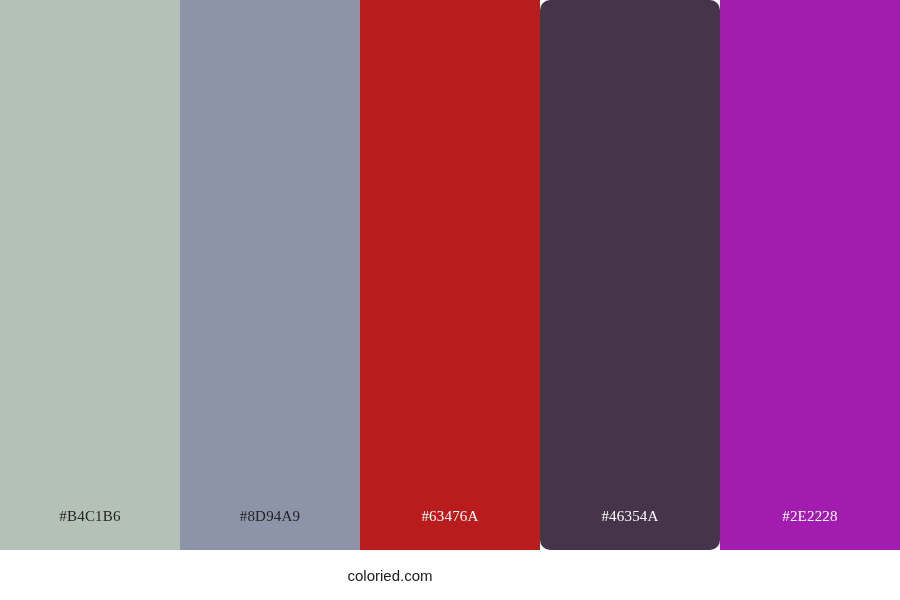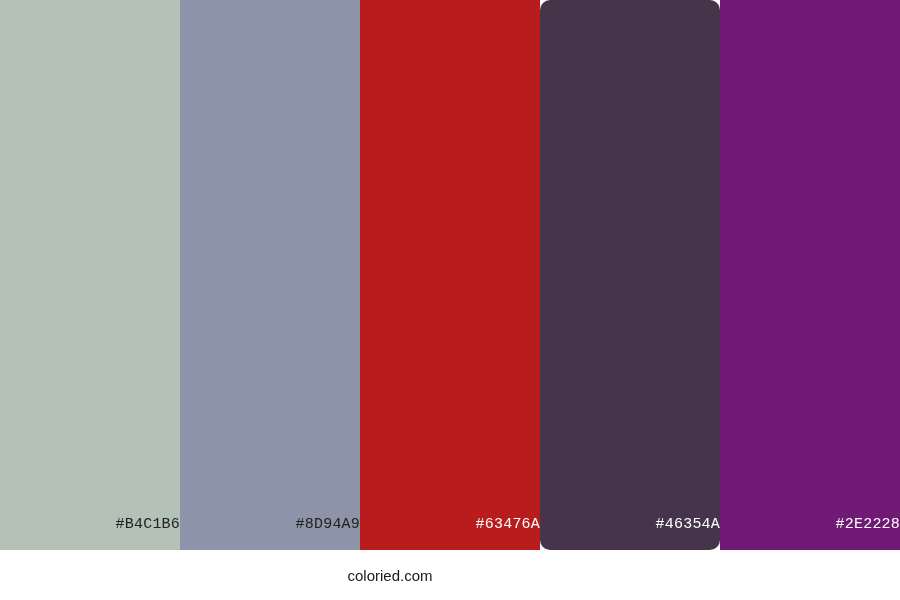--- a/index.html
+++ b/index.html
@@ -30,26 +30,26 @@
     flex: 1 1 20%;
     height: 550px;
     position: relative;
     display: flex;
     align-items: flex-end;
     justify-content: center;
   }
   .swatch-label {
     display: block;
     width: 100%;
-    text-align: right;
+    text-align: center;
     font-size: 15px;
     letter-spacing: 0.2px;
     line-height: 1;
-    padding-bottom: 18px;
-    font-family: Liberation Mono, monospace;
+    padding-bottom: 26px;
+    font-family: Liberation Serif, serif;
   }
   #footer-bar {
     width: 780px;
     height: 50px;
     background: #ffffff;
     display: flex;
     align-items: center;
     justify-content: center;
   }
   #site-credit {
@@ -75,21 +75,21 @@
     </div>
 
     <div class="swatch" style="background-color: #b91c1c;">
       <span class="swatch-label" style="color: rgb(255, 255, 255);">#63476A</span>
     </div>
 
     <div class="swatch" style="background-color: rgb(70, 53, 74); border-radius: 10px;">
       <span class="swatch-label" style="color: rgb(255, 255, 255);">#46354A</span>
     </div>
 
-    <div class="swatch" style="background-color: #701a75;">
+    <div class="swatch" style="background-color: #a21caf;">
       <span class="swatch-label" style="color: rgb(255, 255, 255);">#2E2228</span>
     </div>
 
   </div>
 
   <div id="footer-bar" style="background-color: rgb(255, 255, 255);">
     <span id="site-credit" style="color: rgb(26, 26, 26);">coloried.com</span>
   </div>
 
 </div>

